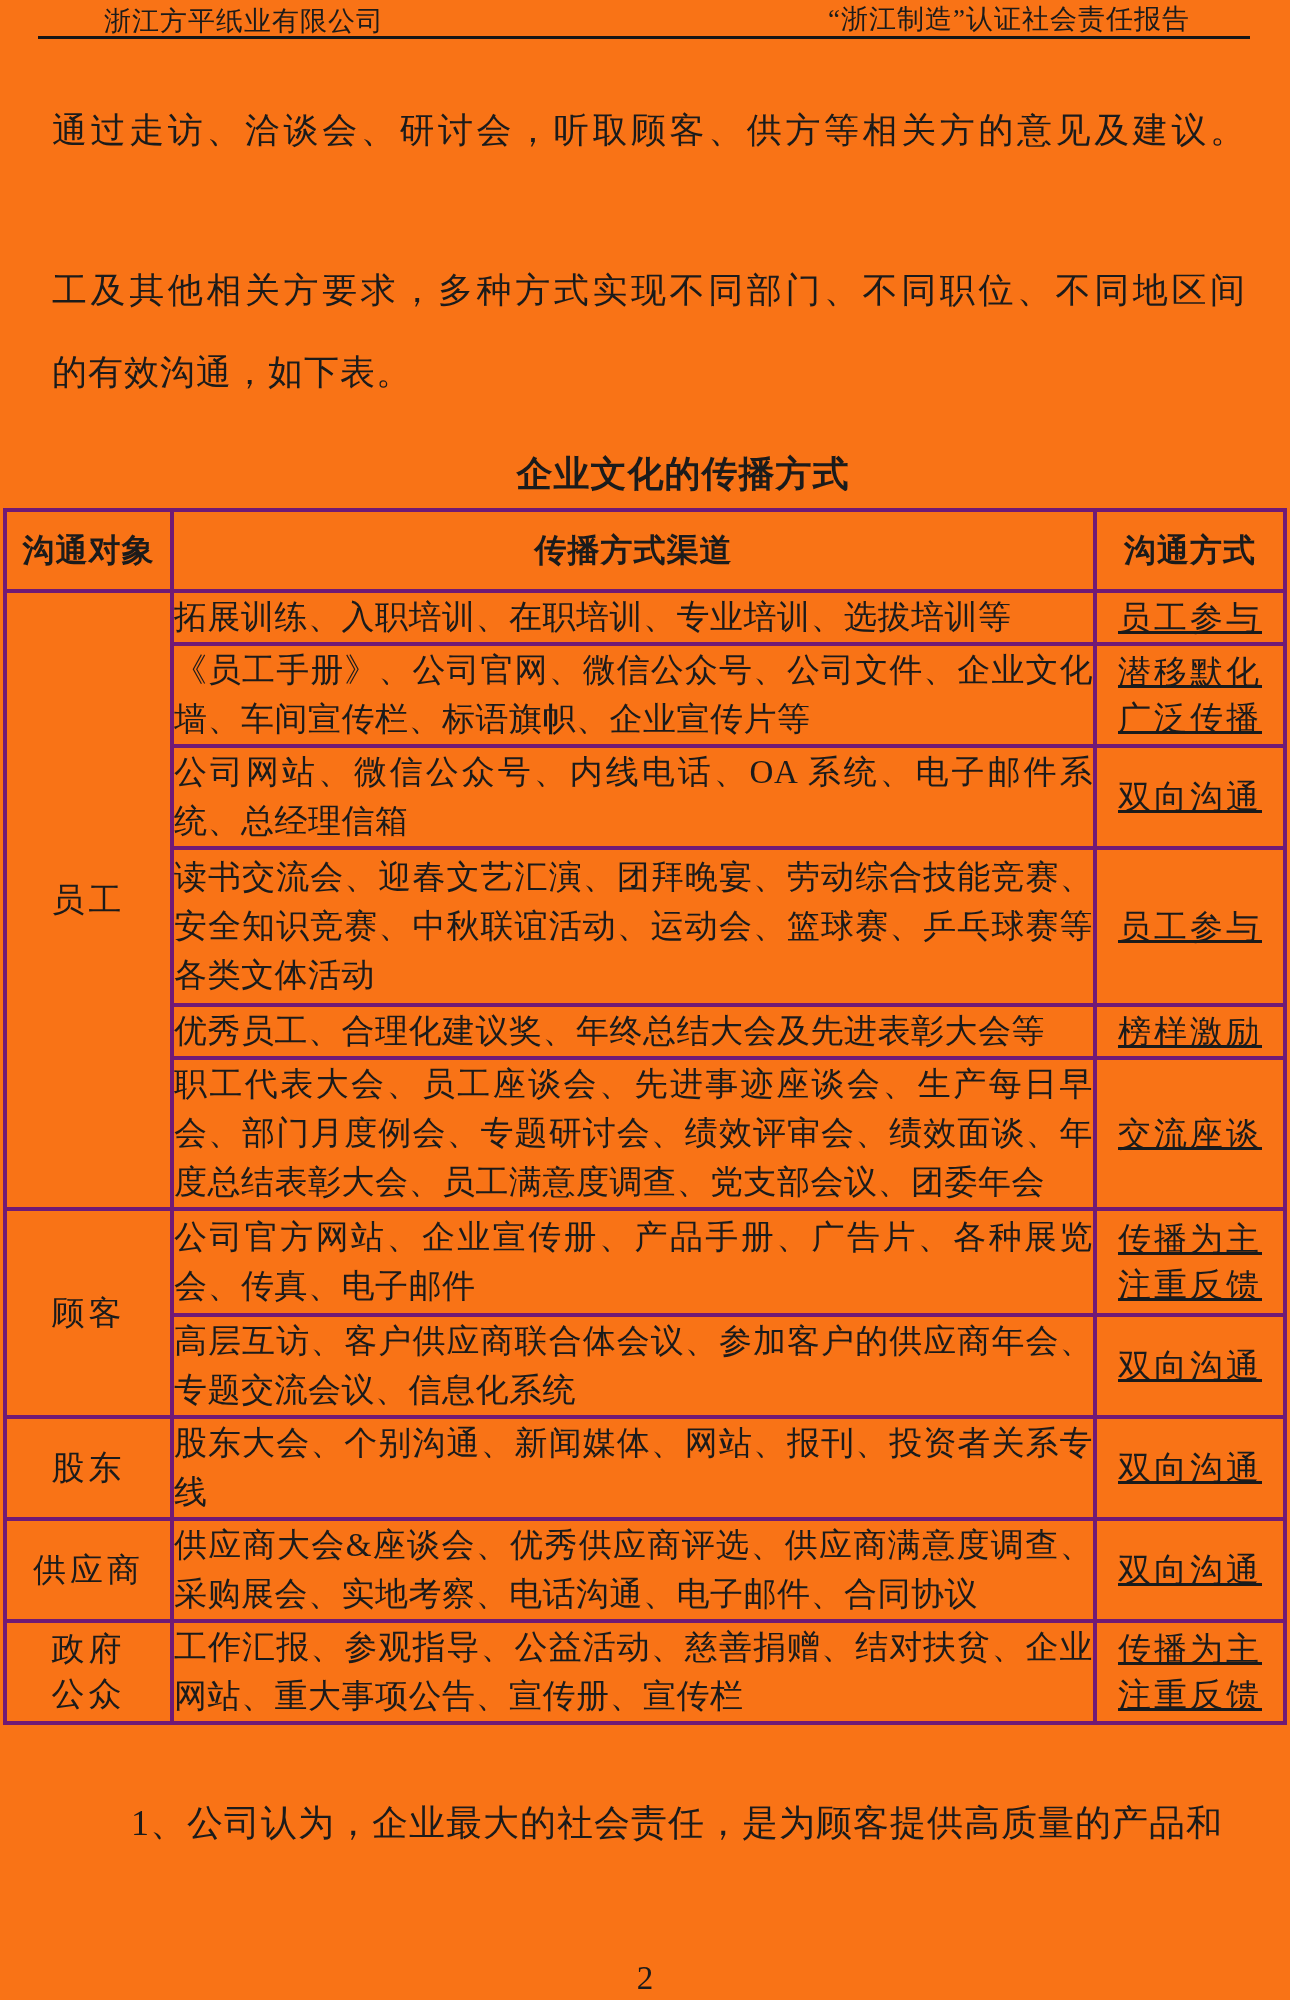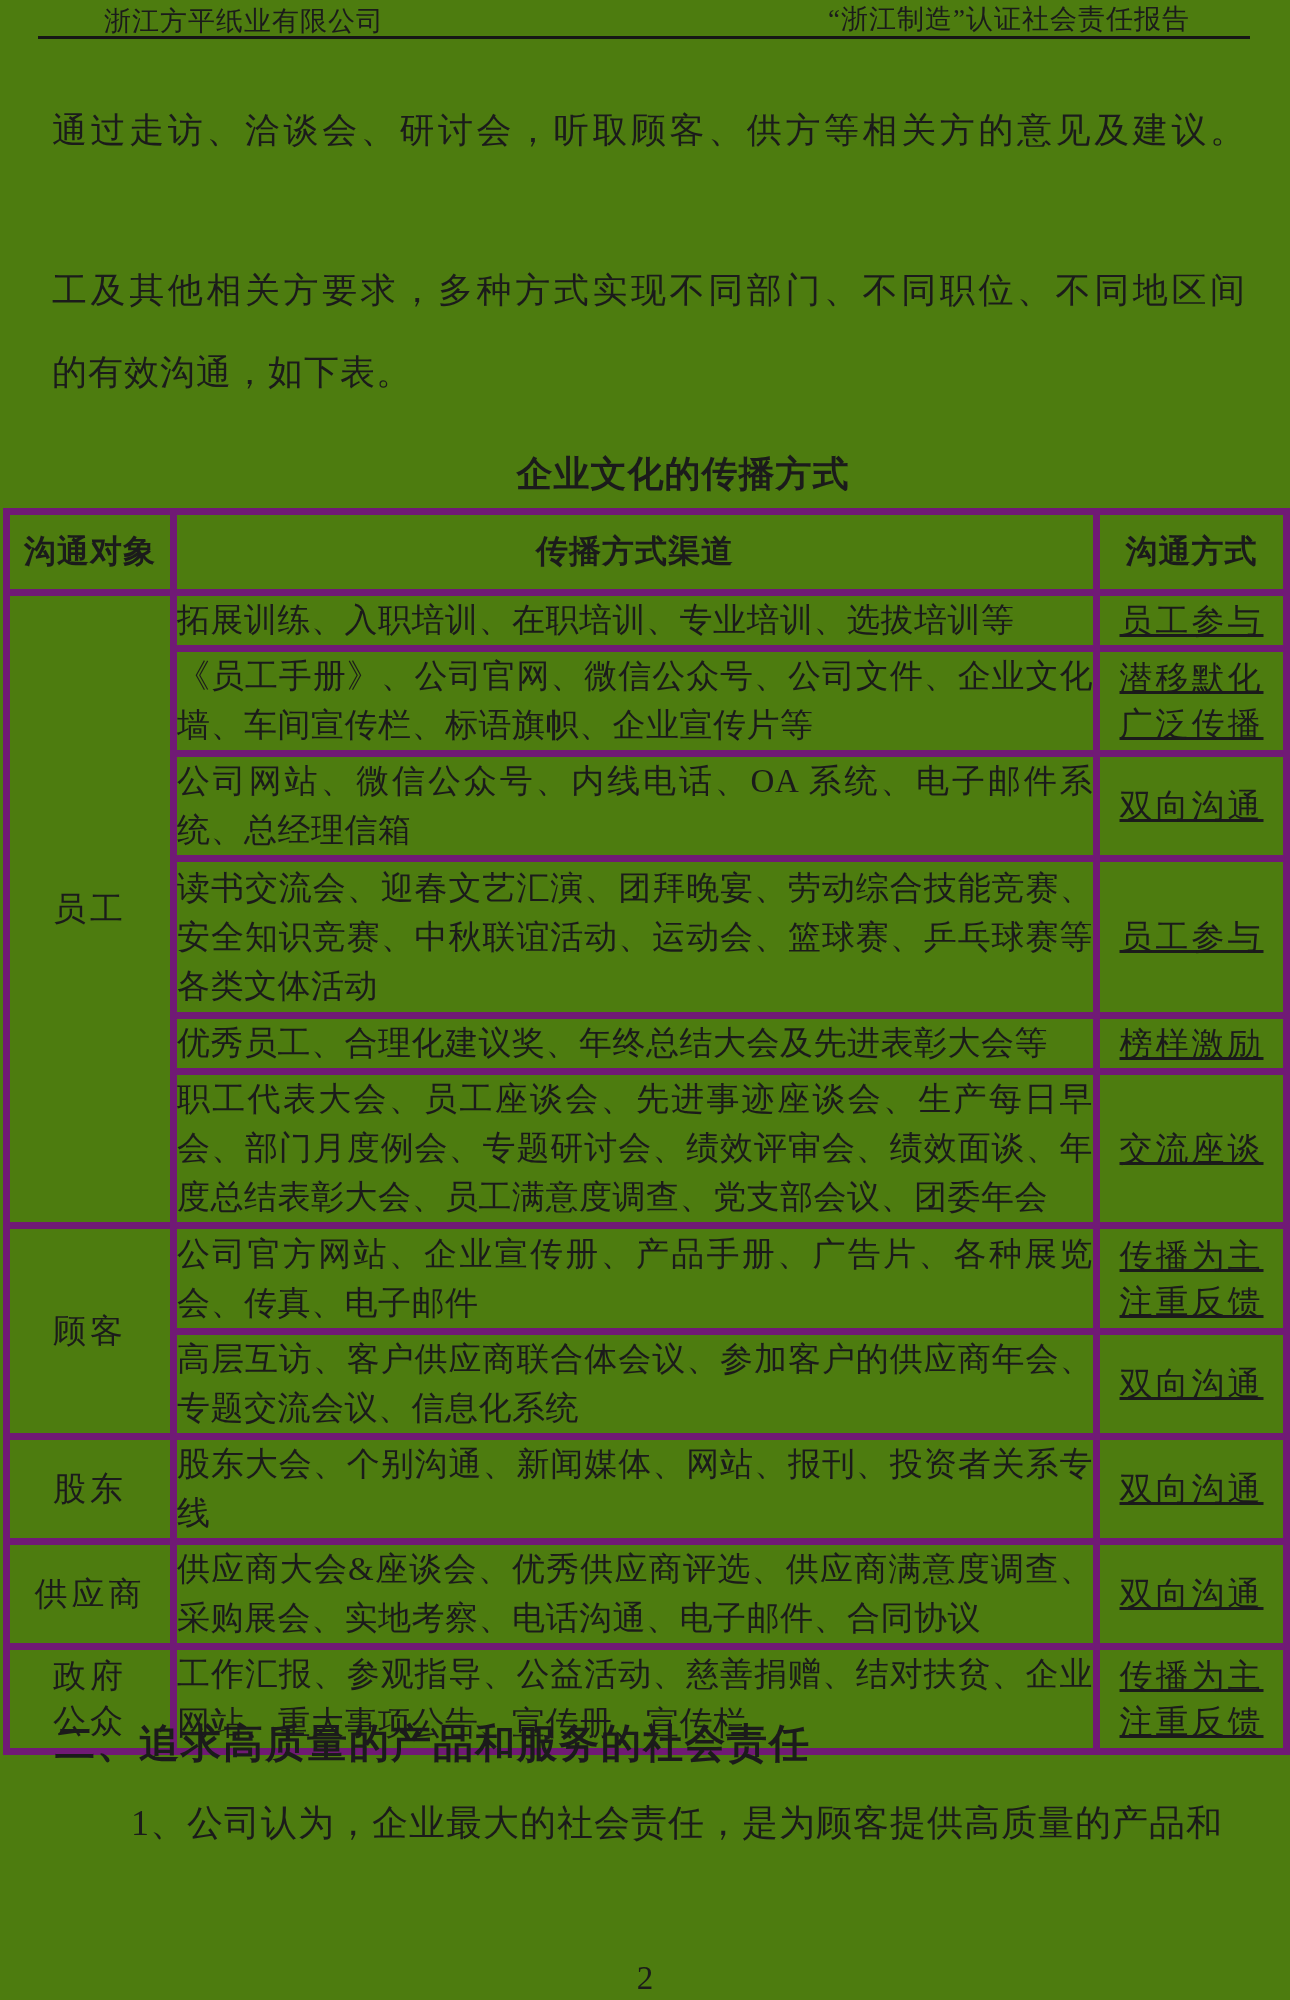--- a/index.html
+++ b/index.html
@@ -1,20 +1,20 @@
 <!DOCTYPE html>
 <html><head>
 <meta charset="utf-8">
 <style>
   html,body{margin:0;padding:0;background:#e8e8e8;}
   .page{
     position:relative;
     width:1290px;height:2000px;
     margin:0 auto;
-    background:#4d7c0f;
+    background:#f97316;
     font-family:"Liberation Serif","DejaVu Serif",serif;
     color:#1b1b1b;
     overflow:hidden;
   }
   
   .doc-header-left{
     position:absolute;left:104px;top:5px;
     font-size:27px;line-height:32px;letter-spacing:1px;
   }
   .doc-header-right{
@@ -43,21 +43,21 @@
     font-size:36px;font-weight:bold;letter-spacing:1px;
   }
   
   .comm-table{
     position:absolute;left:3px;top:508px;width:1280px;
     border-collapse:collapse;table-layout:fixed;
     border:3px solid #1f1f1f;
     font-size:33px;
   }
   .comm-table td{
-    border:7px solid #701a75;
+    border:4px solid #701a75;
     vertical-align:middle;
     padding:0;
     overflow:hidden;
   }
   .comm-table tr.group-start td{border-top-width:3px;}
   .th-row{height:81px;}
   .th-row td{
     font-weight:bold;text-align:center;font-size:32px;letter-spacing:1px;
   }
   .audience{
@@ -163,17 +163,16 @@
         <tr class="group-start" style="height: 100px; padding-left: 32px;">
           <td class="audience" rowspan="1">政府
 公众</td>
           <td class="channel">工作汇报、参观指导、公益活动、慈善捐赠、结对扶贫、企业网站、重大事项公告、宣传册、宣传栏</td>
           <td class="method">传播为主
 注重反馈</td>
         </tr>
       </tbody>
   </table>
 
-  <div class="section-heading">二、追求高质量的产品和服务的社会责任</div>
   <div class="body-par">1、公司认为，企业最大的社会责任，是为顾客提供高质量的产品和</div>
   <div class="page-number">2</div>
 
 </div>
 
 </body></html>

